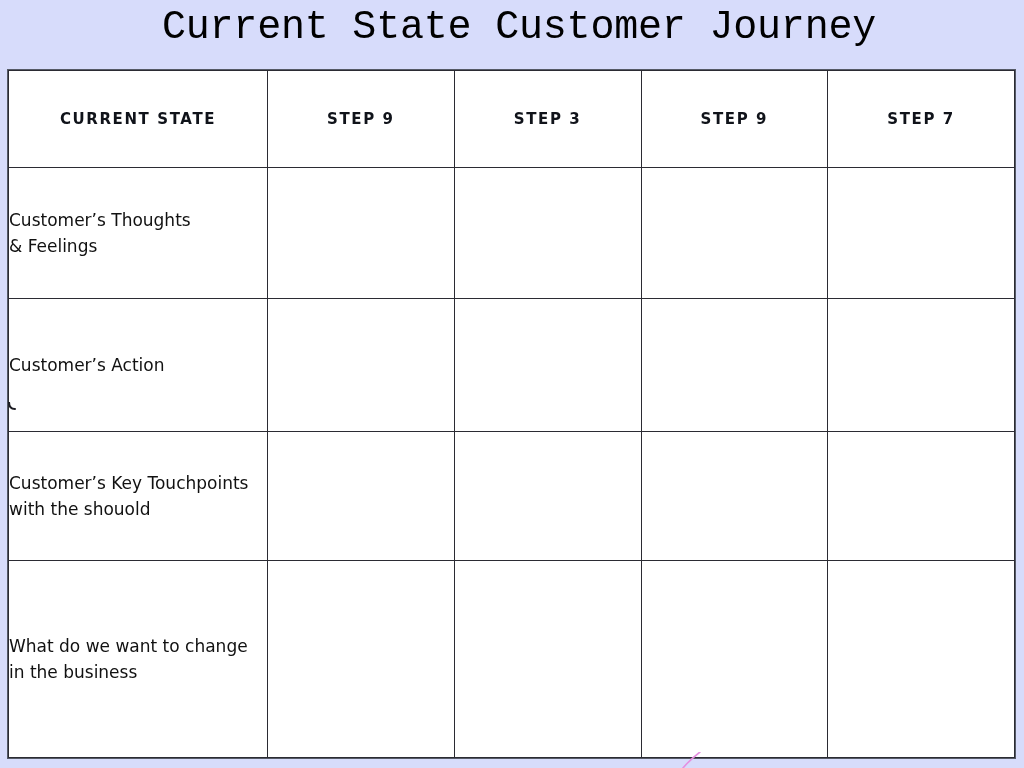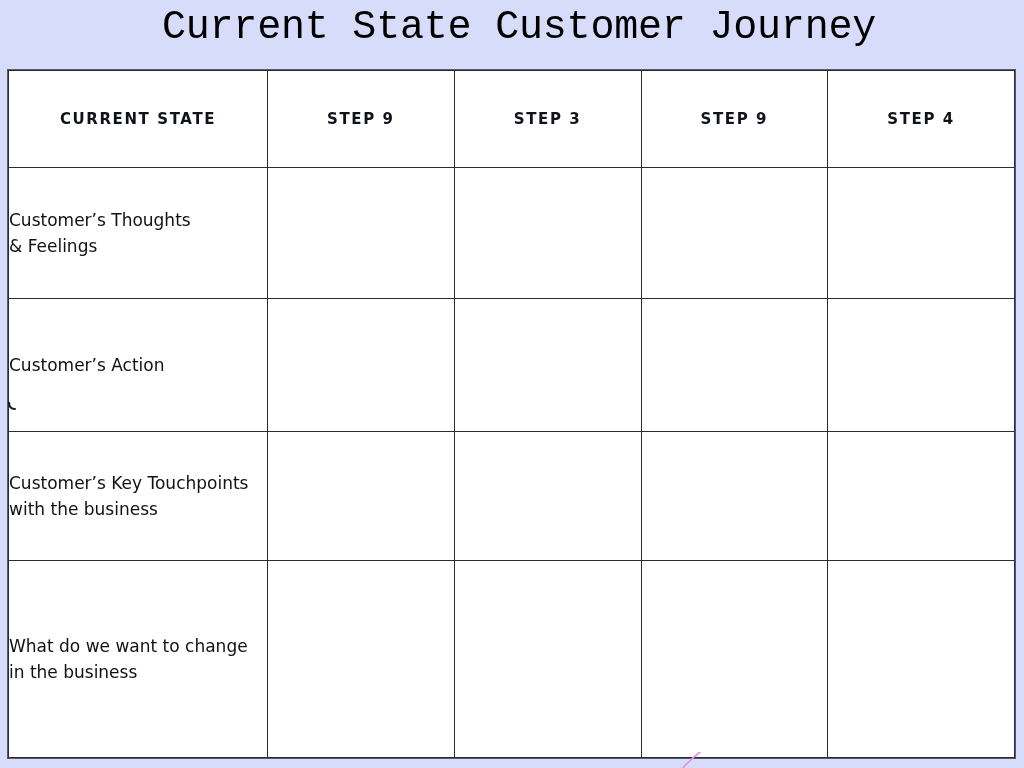--- a/index.html
+++ b/index.html
@@ -137,21 +137,21 @@
       <col class="c-step">
       <col class="c-step">
       <col class="c-step">
     </colgroup>
     <thead>
       <tr class="header-row">
         <th class="head-cell head-current">CURRENT STATE</th>
         <th class="head-cell head-step">STEP 9</th>
         <th class="head-cell head-step">STEP 3</th>
         <th class="head-cell head-step">STEP 9</th>
-        <th class="head-cell head-step">STEP 4</th>
+        <th class="head-cell head-step">STEP 7</th>
       </tr>
     </thead>
     <tbody>
 
       <tr class="r1">
         <td class="row-label">
           <div>Customer’s Thoughts</div>
           <div>&amp; Feelings</div>
         </td>
         <td class="cell-empty"></td>
@@ -166,21 +166,21 @@
         </td>
         <td class="cell-empty"></td>
         <td class="cell-empty"></td>
         <td class="cell-empty"></td>
         <td class="cell-empty"></td>
       </tr>
 
       <tr class="r3">
         <td class="row-label">
           <div>Customer’s Key Touchpoints</div>
-          <div>with the business</div>
+          <div>with the shouold</div>
         </td>
         <td class="cell-empty"></td>
         <td class="cell-empty"></td>
         <td class="cell-empty"></td>
         <td class="cell-empty"></td>
       </tr>
 
       <tr class="r4">
         <td class="row-label">
           <div>What do we want to change</div>

